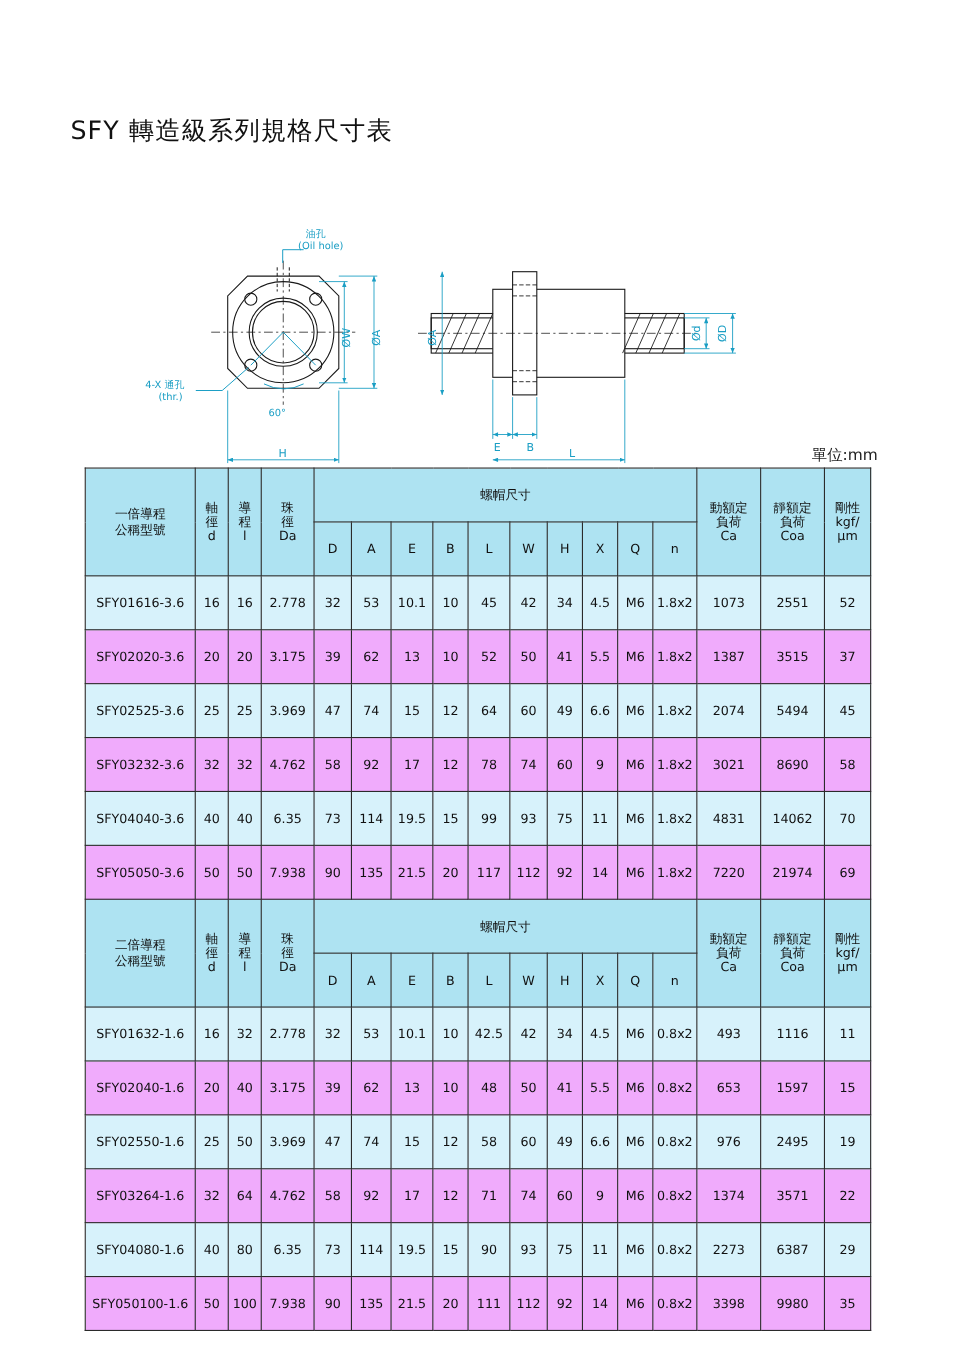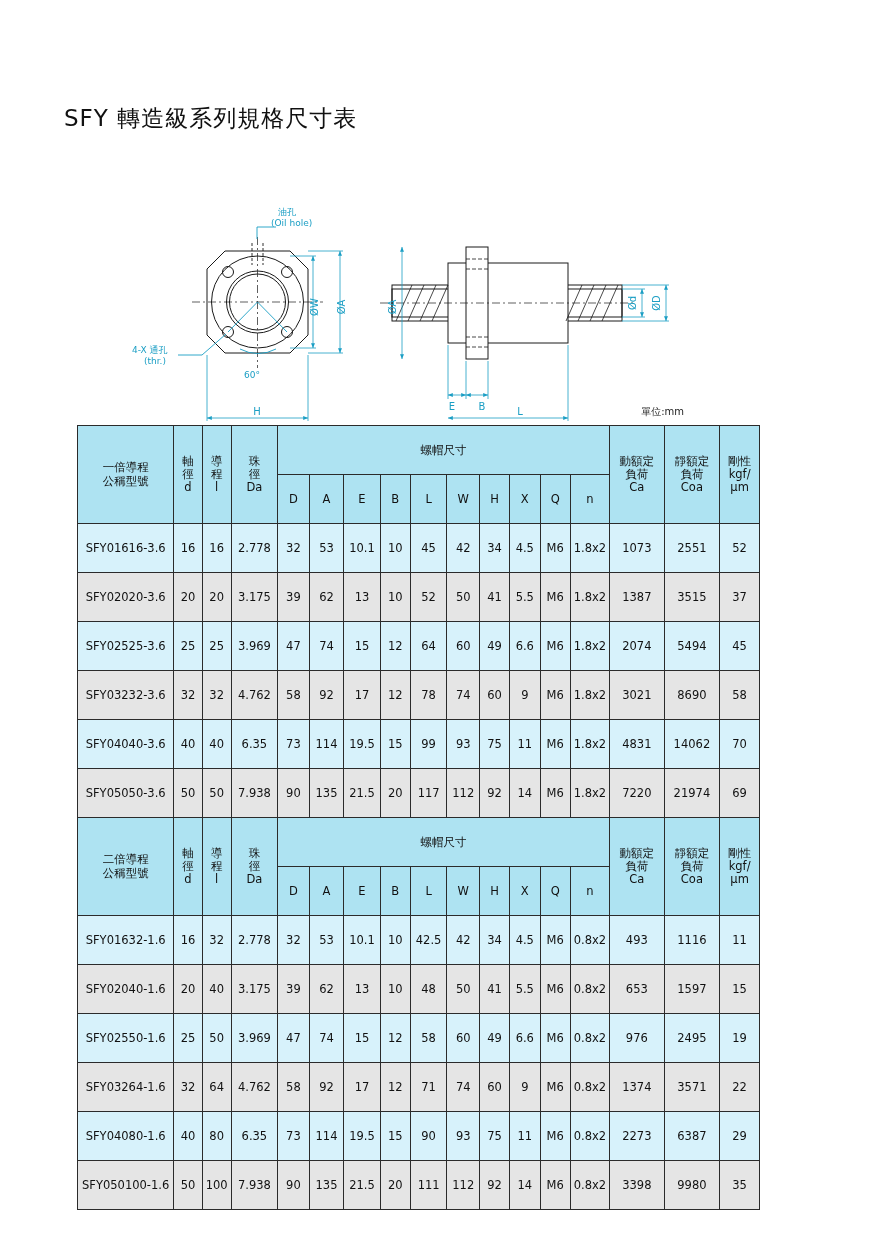--- a/index.html
+++ b/index.html
@@ -10,21 +10,21 @@
   body {
     width: 874px;
     height: 1240px;
     font-family: "Liberation Sans", sans-serif;
     color: #000;
     position: relative;
     overflow: hidden;
   }
   .page {
     position: relative;
-    width: 760px;
+    width: 874px;
     height: 1240px;
   }
   .title {
     position: absolute;
     left: 64px;
     top: 103px;
     font-size: 23px;
     letter-spacing: 1px;
     color: #111;
     font-family: "DejaVu Sans", sans-serif;
@@ -37,21 +37,21 @@
     top: 155px;
     width: 620px;
     height: 250px;
     margin-top: 48px;
   }
   .drawing svg { display: block; }
   .unit-note {
     position: absolute;
     right: 76px;
     top: 405px;
-    font-size: 10px;
+    font-size: 14px;
     color: #222;
     font-family: "DejaVu Sans", sans-serif;
   }
   
   table.spec {
     position: absolute;
     left: 77px;
     top: 425px;
     border-collapse: collapse;
     table-layout: fixed;
@@ -65,21 +65,21 @@
     font-weight: normal;
     padding: 0;
     height: 48px;
     color: #111;
   }
   .hdr {
     background: #aee3f2;
   }
   .hdr-small { font-size: 11px; line-height: 1.15; }
   .rowA { background: #d7f2fb; }
-  .rowB { background: #e5e5e5; }
+  .rowB { background: #f0abfc; }
   .model { font-size: 12px; letter-spacing: 0px; }
   .hdr .stack { line-height: 1.2; }
   .nuthdr { height: 26px; }
   .subhdr { height: 22px; font-size: 11.5px; }
   .c-model { width: 100px; }
   .c-d { width: 30px; }
   .c-l { width: 30px; }
   .c-da { width: 48px; }
   .c-D { width: 34px; }
   .c-A { width: 36px; }

